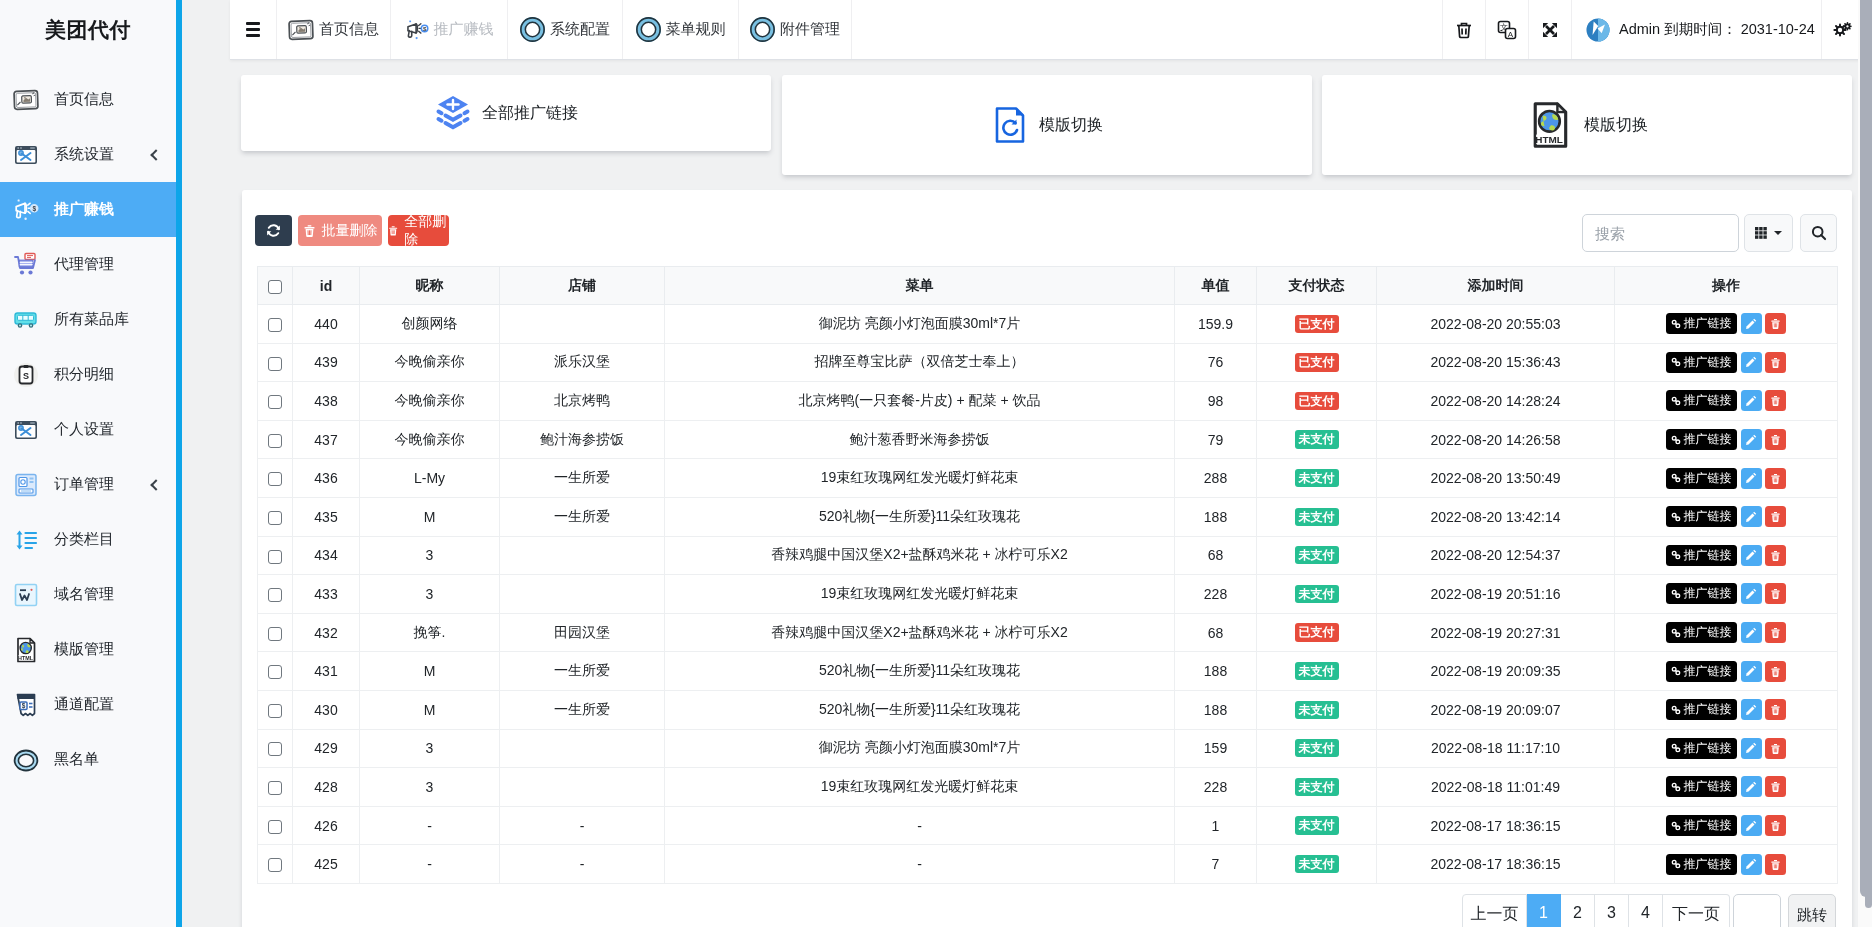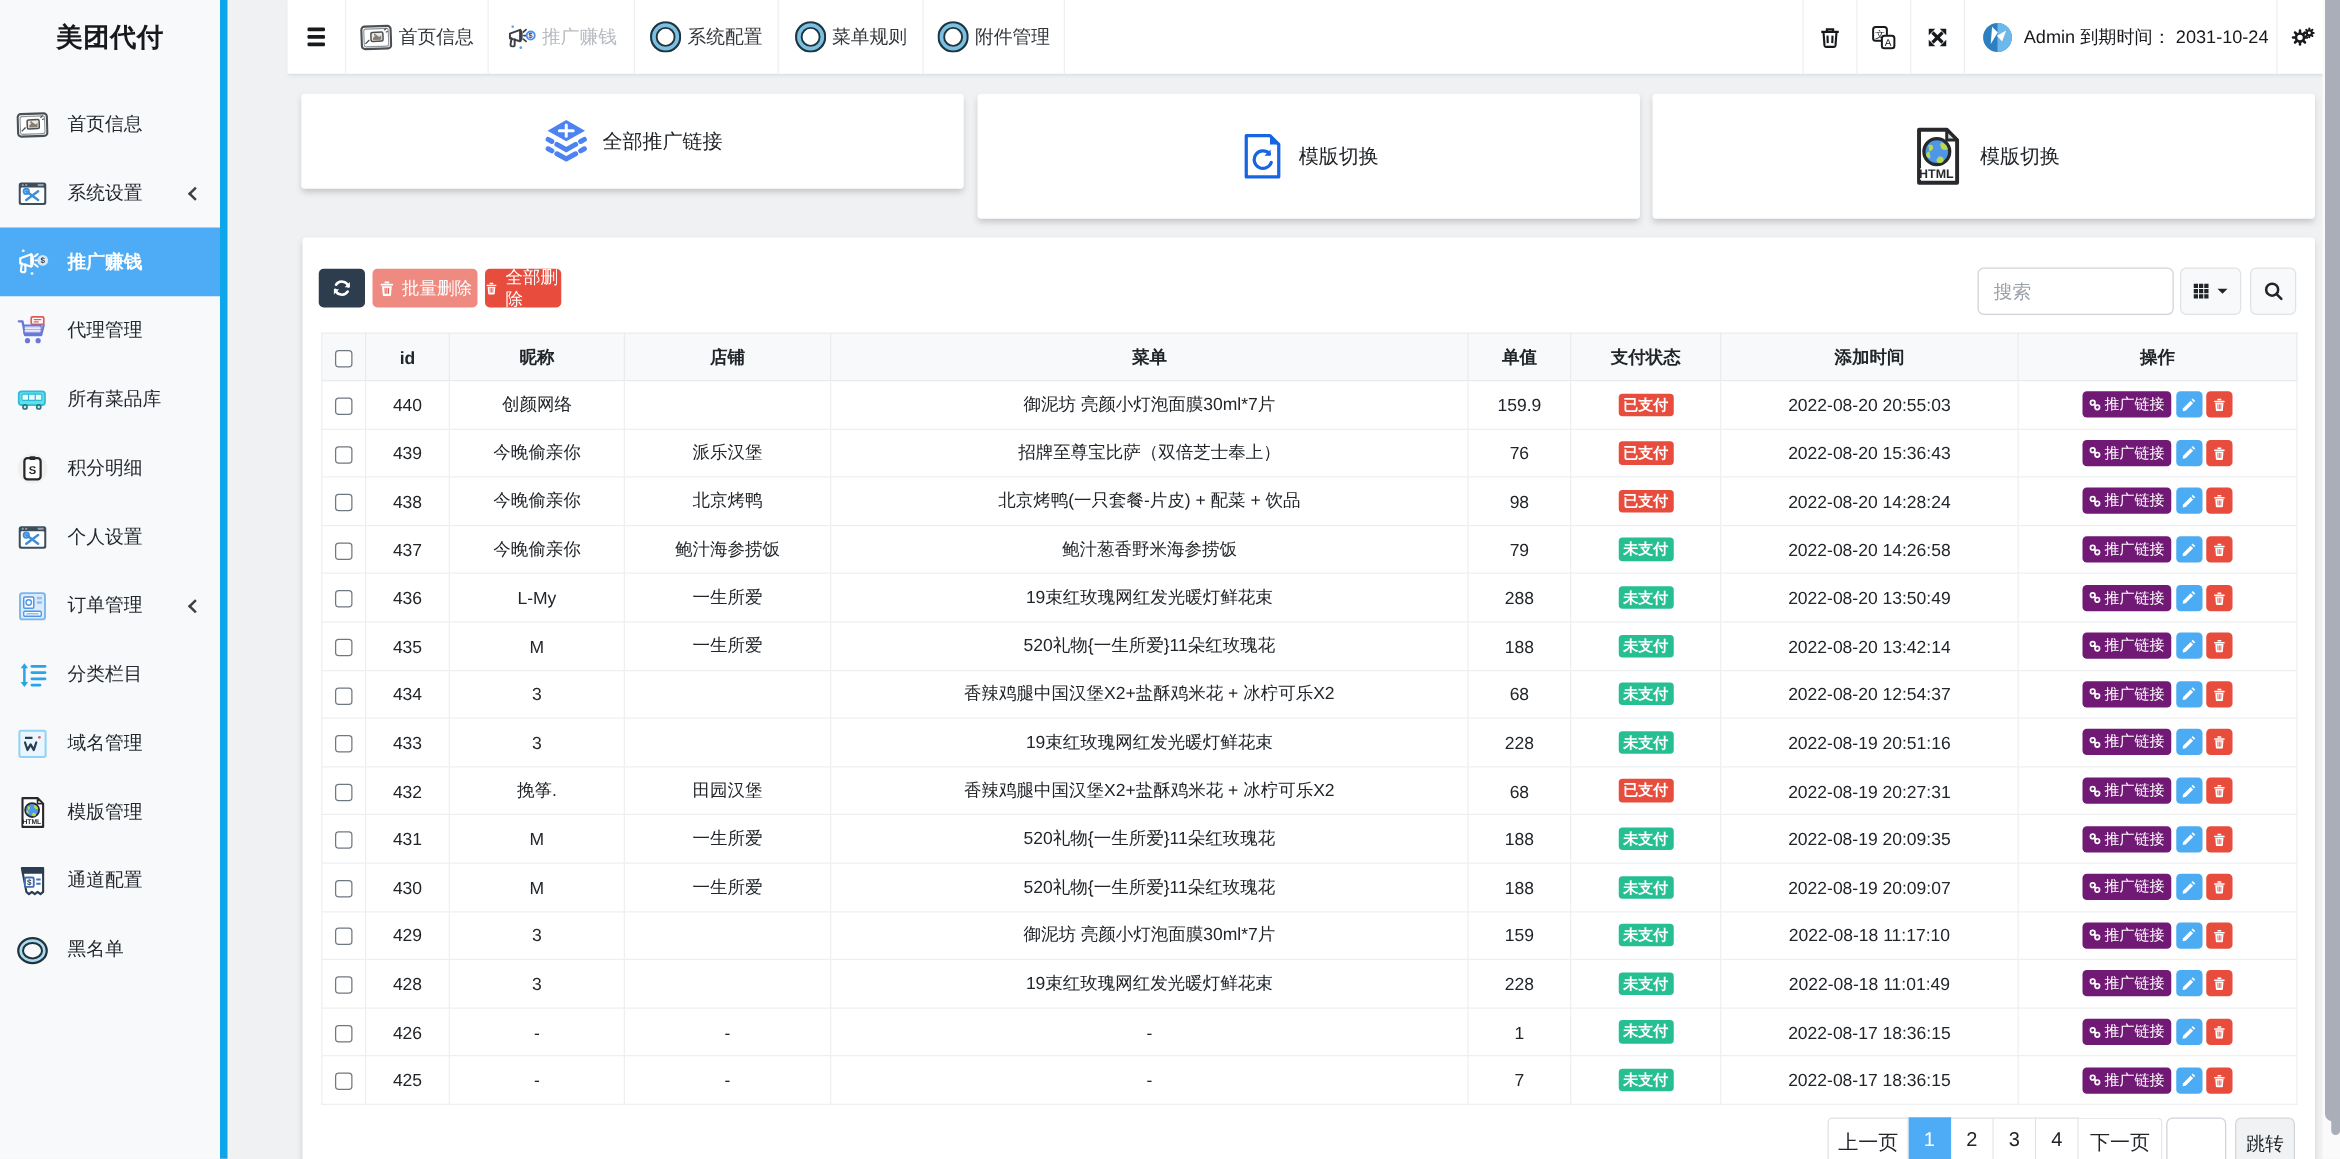--- a/index.html
+++ b/index.html
@@ -39,21 +39,21 @@
 .srch::placeholder{color:#9aa1a9}
 .gbtn{position:absolute;top:24px;height:38px;background:#f8f9fa;border:1px solid #dfe3e7;border-radius:5px;display:flex;align-items:center;justify-content:center;gap:5px;color:#202428}
 
 table.tb{position:absolute;left:15px;top:76px;width:1580px;border-collapse:collapse;table-layout:fixed;font-size:14px;color:#212529}
 .tb th{background:#f8f9fa;font-weight:bold;height:38px;border:1px solid #e9ecef;text-align:center;padding:0 4px;font-size:14px}
 .tb td{height:38.6px;border:1px solid #edeff1;border-top:none;text-align:center;padding:0 4px;background:#fff;white-space:nowrap;overflow:hidden}
 .cb{display:inline-block;width:14px;height:14px;border:1.5px solid #70787f;border-radius:3px;background:#fff;vertical-align:middle}
 .badge{display:inline-block;box-sizing:border-box;min-width:43px;padding:3px 4px;border-radius:3px;font-size:12px;font-weight:bold;color:#fff;line-height:1.02}
 .bg-red{background:#e74c3c}.bg-green{background:#26bf92}
 .abtn{display:inline-flex;align-items:center;justify-content:center;gap:3px;height:21px;border-radius:3.5px;color:#fff;font-size:12px;vertical-align:middle}
-.a-link{background:#701a75;padding:0 5px}
+.a-link{background:#000000;padding:0 5px}
 .a-edit{background:#4babf3;width:21px}
 .a-del{background:#e74c3c;width:21px}
 
 .pag{position:absolute;left:1220px;top:704px;display:flex;font-size:16px}
 .pag .pl{box-sizing:border-box;width:34px;padding:9px 0;border:1px solid #dee2e6;border-left:none;background:#fff;color:#212529;text-align:center}
 .pag .pl.prev{width:65px}.pag .pl.next{width:67px}
 .pag .pl.first{border-left:1px solid #dee2e6;border-radius:4px 0 0 4px}
 .pag .pl.last{border-radius:0 4px 4px 0}
 .pag .pl.on{background:#4dacf5;border-color:#4dacf5;color:#fff}
 .jmpin{position:absolute;left:1491px;top:704px;width:48px;height:42px;border:1px solid #ced4da;border-radius:5px;background:#fff}

